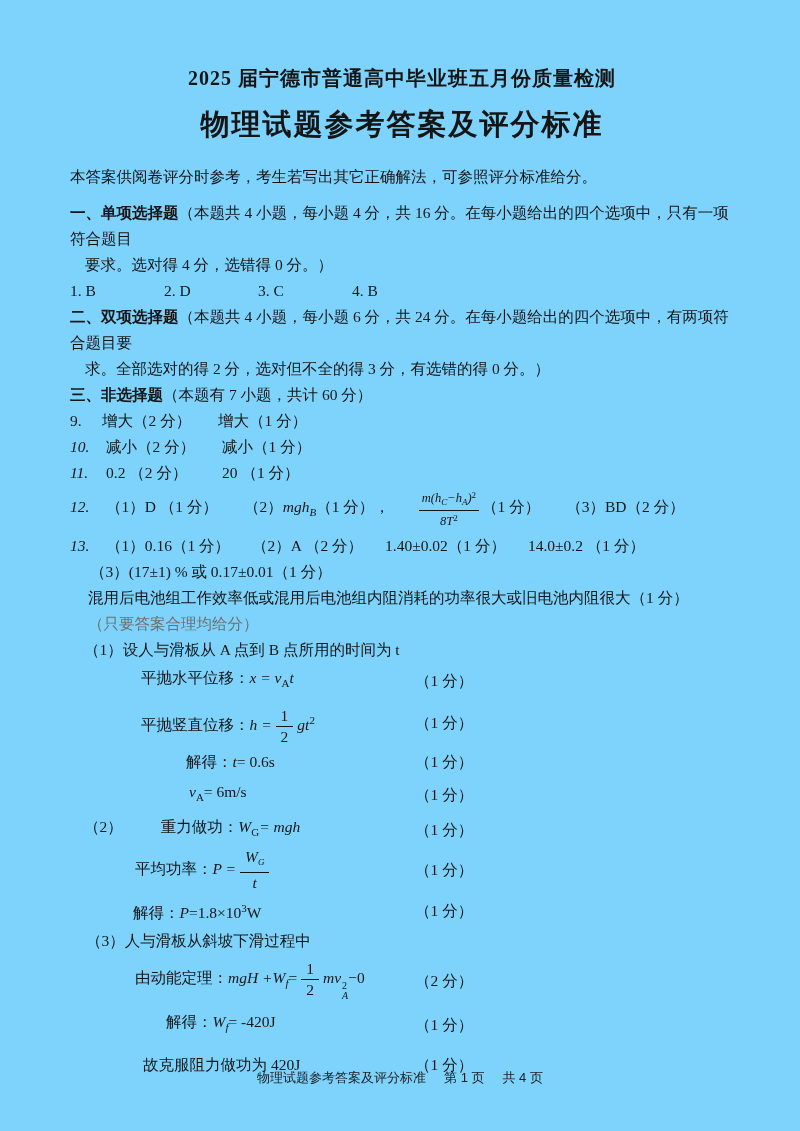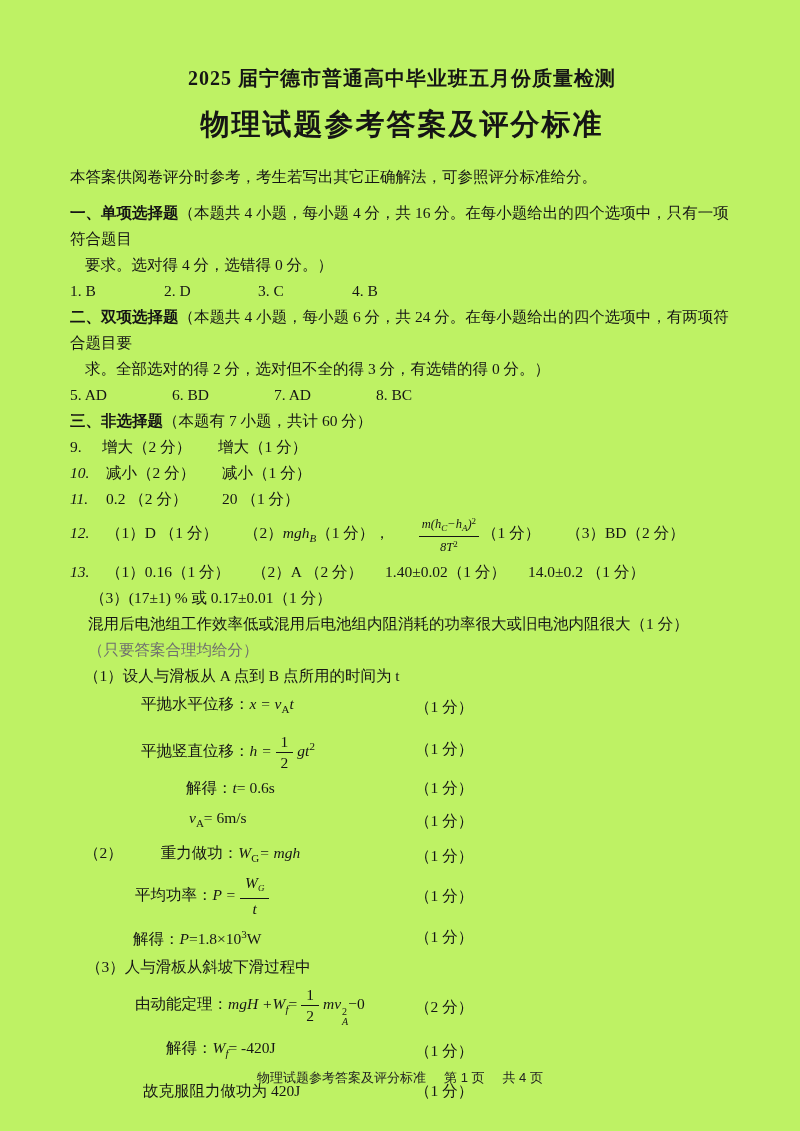--- a/index.html
+++ b/index.html
@@ -1,18 +1,18 @@
 <!DOCTYPE html>
 <html><head>
 <meta charset="utf-8">
 <style>
   * { margin:0; padding:0; box-sizing:border-box; }
   body { background:#888; font-family:"Liberation Serif", serif; }
   .page {
-    width:800px; height:1131px; background:#bef264; color:#151515;
+    width:800px; height:1131px; background:#7dd3fc; color:#151515;
     position:relative; margin:0 auto; overflow:hidden;
   }
   .content { padding:64px 66px 0 70px; }
   .center { text-align:center; }
   .bold { font-weight:bold; }
   .title1 { font-size:20px; line-height:28px; letter-spacing:1px; }
   .title2 { font-size:29px; line-height:40px; margin-top:12px; letter-spacing:2px; }
   .intro  { margin-top:20px; }
   .line   { font-size:15.5px; line-height:26px; }
   .first-block { margin-top:10px; }
@@ -74,23 +74,20 @@
     <p class="line intro">本答案供阅卷评分时参考，考生若写出其它正确解法，可参照评分标准给分。</p>
 
     <p class="line first-block"><span class="bold">一、单项选择题</span><span>（本题共 4 小题，每小题 4 分，共 16 分。在每小题给出的四个选项中，只有一项符合题目</span></p>
     <p class="line indent1">要求。选对得 4 分，选错得 0 分。）</p>
     <p class="line answers">
       <span class="answ">1. B</span><span class="answ">2. D</span><span class="answ">3. C</span><span class="answ">4. B</span>
     </p>
 
     <p class="line"><span class="bold">二、双项选择题</span><span>（本题共 4 小题，每小题 6 分，共 24 分。在每小题给出的四个选项中，有两项符合题目要</span></p>
     <p class="line indent1">求。全部选对的得 2 分，选对但不全的得 3 分，有选错的得 0 分。）</p>
-    <p class="line answers">
-      <span class="answ2">5. AD</span><span class="answ2">6. BD</span><span class="answ2">7. AD</span><span class="answ2">8. BC</span>
-    </p>
 
     <p class="line"><span class="bold">三、非选择题</span><span>（本题有 7 小题，共计 60 分）</span></p>
 
     <p class="line"><span class="qnum-s">9.</span><span class="part-w">增大（2 分）</span><span>增大（1 分）</span></p>
 
     <p class="line"><span class="qnum">10.</span><span class="part-w">减小（2 分）</span><span>减小（1 分）</span></p>
 
     <p class="line"><span class="qnum">11.</span><span class="part-w">0.2 （2 分）</span><span>20 （1 分）</span></p>
 
     <p class="line q12line"><span class="qnum">12.</span><span class="mr">（1）D （1 分）</span><span class="mr"><span>（2）</span><span class="it">mgh</span><span class="sb it">B</span><span>（1 分），</span></span><span class="mr"><span class="fracs"><span class="fnum"><span class="it">m(h</span><span class="sbs it">C</span><span class="it">−h</span><span class="sbs it">A</span><span class="it">)</span><span class="sps">2</span></span><span class="fden"><span class="it">8T</span><span class="sps">2</span></span></span><span>（1 分）</span></span><span>（3）BD（2 分）</span></p>

